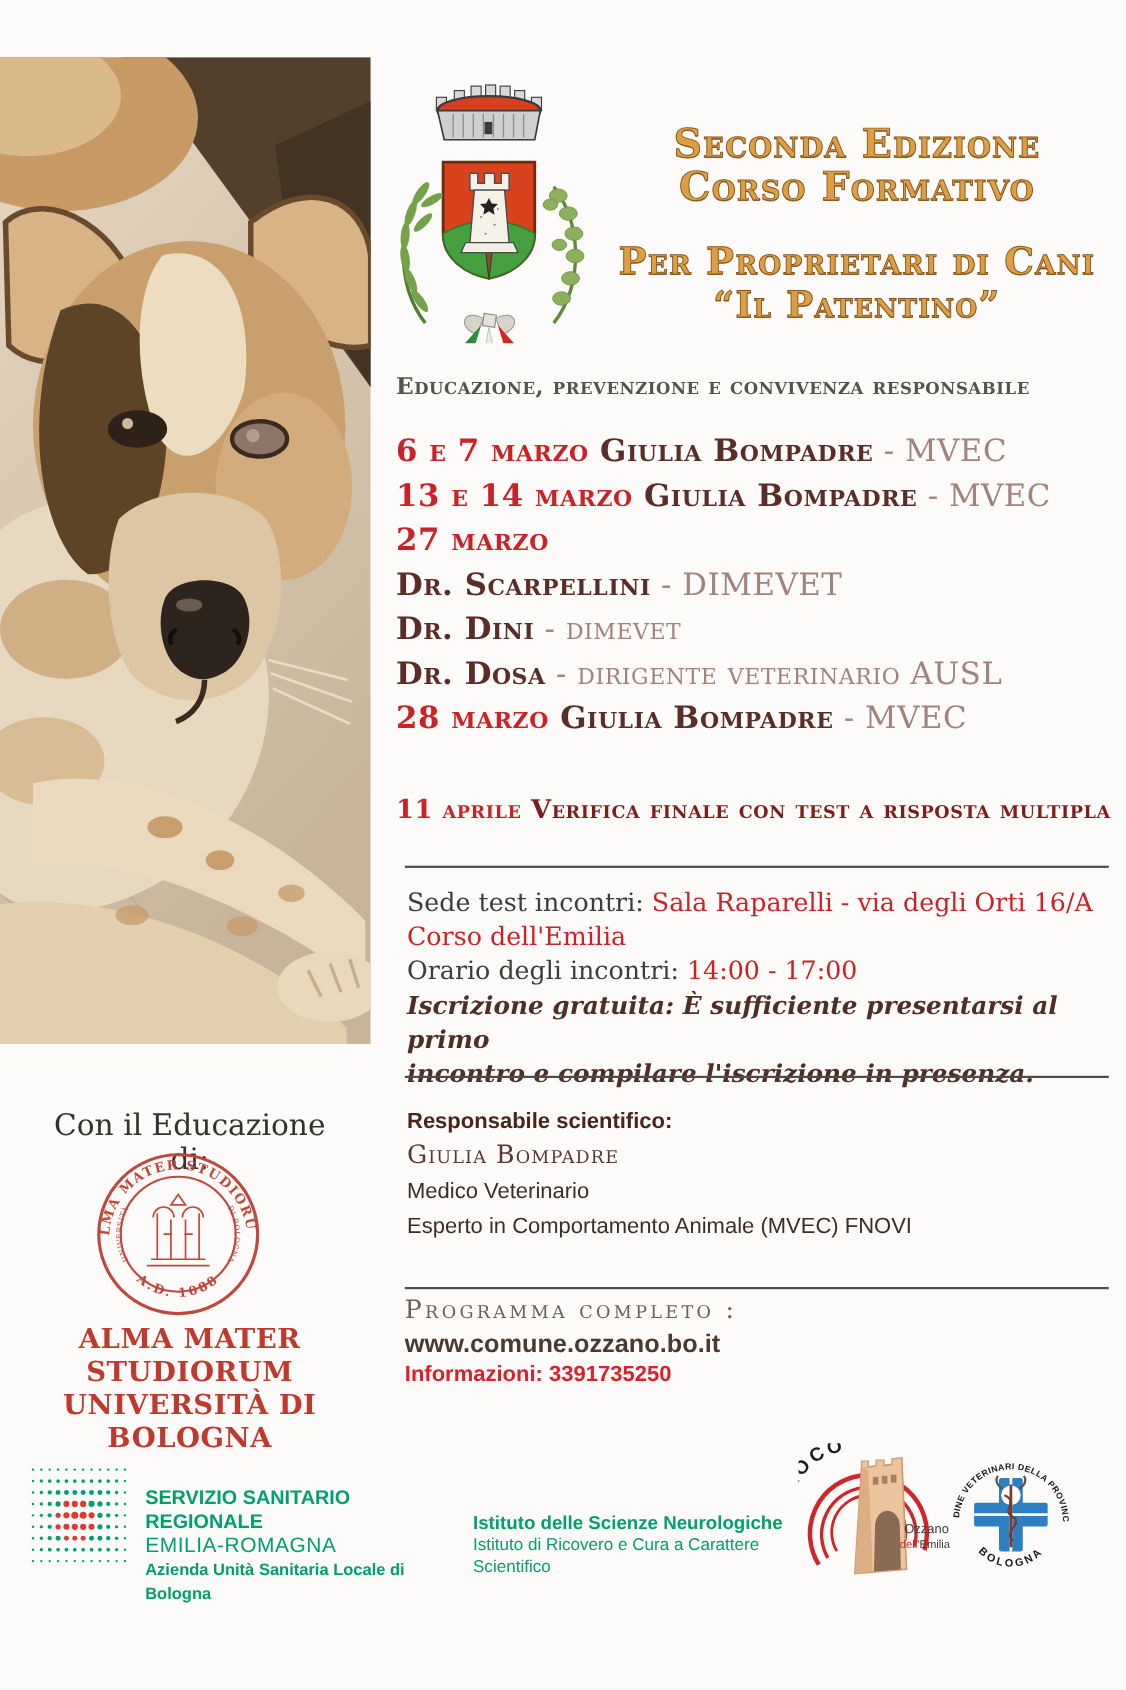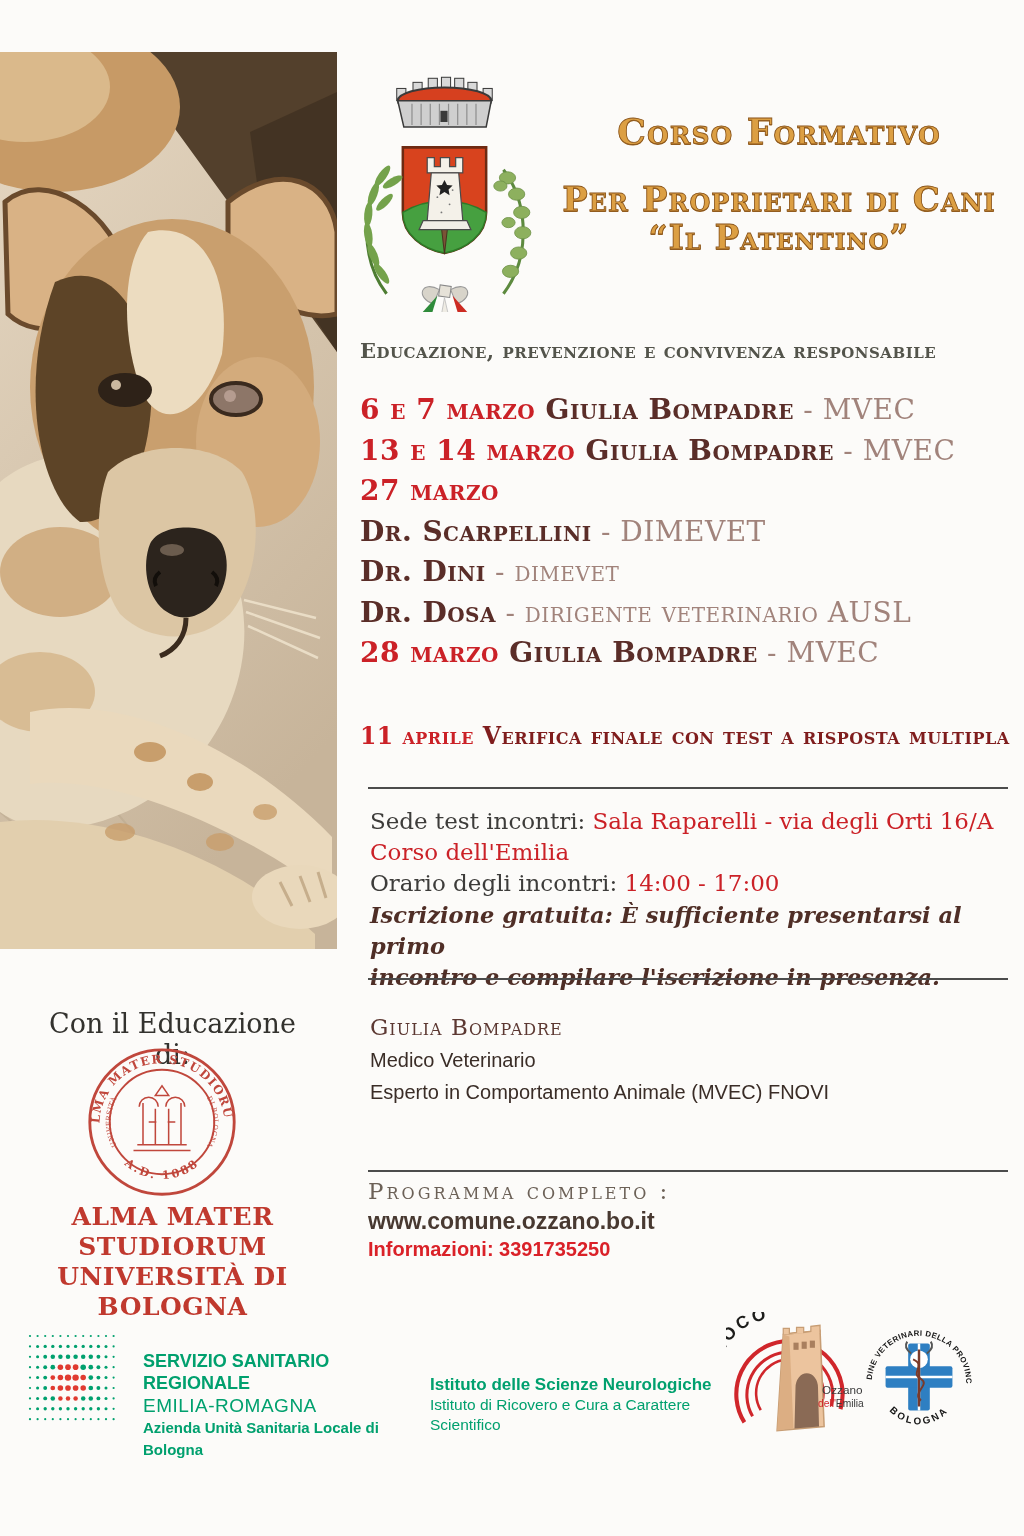--- a/index.html
+++ b/index.html
@@ -50,21 +50,21 @@
   .prog-url{font-family:"Liberation Sans","DejaVu Sans",sans-serif;font-weight:bold;font-size:23px;color:#483931;margin-top:4px;}
   .prog-info{font-family:"Liberation Sans","DejaVu Sans",sans-serif;font-weight:bold;font-size:20px;color:#da2128;margin-top:3px;}
   
   .patro-label{left:30px;top:1008px;width:285px;text-align:center;font-size:27px;color:#33322e;}
   .seal{left:86px;top:1046px;width:152px;height:152px;}
   .alma-text{left:5px;top:1202px;width:335px;text-align:center;color:#c0392e;
     font-weight:bold;font-size:25px;line-height:30px;letter-spacing:0.5px;}
   
   .sans{font-family:"Liberation Sans","DejaVu Sans",sans-serif;}
   .ausl-dots{left:24px;top:1330px;width:96px;height:96px;}
-  .ssr{left:143px;top:1350px;width:290px;color:#00a06e;}
+  .ssr{left:132px;top:1350px;width:290px;color:#00a06e;}
   .ssr-1{font-weight:bold;font-size:18px;line-height:22px;}
   .ssr-2{font-size:19px;line-height:23px;letter-spacing:0.5px;}
   .ssr-3{font-weight:bold;font-size:15px;line-height:22px;}
   .isnb{left:430px;top:1374px;width:310px;color:#00a06e;}
   .isnb-1{font-weight:bold;font-size:17px;line-height:21px;}
   .isnb-2{font-size:15.5px;line-height:20px;}
   .proloco{left:726px;top:1312px;width:138px;height:138px;}
   .ordine{left:860px;top:1314px;width:118px;height:128px;}
 </style>
 </head>
@@ -177,20 +177,21 @@
       <path d="M82 226 C64 216 58 234 76 240 Z" fill="#d8d4ca" stroke="#999" stroke-width="1"></path>
       <path d="M93 226 C111 216 117 234 99 240 Z" fill="#d8d4ca" stroke="#999" stroke-width="1"></path>
       <path d="M80 232 L62 252 L73 255 Z" fill="#2e8b3a"></path>
       <path d="M87 234 L83 256 L92 256 Z" fill="#efece4" stroke="#bbb" stroke-width="0.8"></path>
       <path d="M95 232 L113 252 L102 255 Z" fill="#cc2b22"></path>
       <rect x="82" y="222" width="11" height="11" fill="#e6e2d8" stroke="#888" transform="rotate(8 87 227)"></rect>
     </g>
   </svg>
 
   <div class="abs title-block">
+    <div class="title-line12">Seconda Edizione</div>
     <div class="title-line12">Corso Formativo</div>
     <div class="title-line34">Per Proprietari di Cani</div>
     <div class="title-line12" style="font-size:33px;">“Il Patentino”</div>
   </div>
 
   <div class="abs subtitle">Educazione, prevenzione e convivenza responsabile</div>
 
   <div class="abs schedule">
       <div class="sched-row"><span class="seg date">6 e 7 marzo </span><span class="seg name">Giulia Bompadre</span><span class="seg muted"> - MVEC</span></div>
       <div class="sched-row"><span class="seg date">13 e 14 marzo </span><span class="seg name">Giulia Bompadre</span><span class="seg muted"> - MVEC</span></div>
@@ -212,20 +213,21 @@
     <div><span>Orario degli incontri: </span><span class="red">14:00 - 17:00</span></div>
   </div>
   <div class="abs iscrizione">
     <div>Iscrizione gratuita: È sufficiente presentarsi al primo</div>
     <div>incontro e compilare l'iscrizione in presenza.</div>
   </div>
 
   <div class="abs sep" style="top:978px;"></div>
 
   <div class="abs resp">
+    <div class="resp-label">Responsabile scientifico:</div>
     <div class="resp-name">Giulia Bompadre</div>
     <div class="resp-role">Medico Veterinario</div>
     <div class="resp-role">Esperto in Comportamento Animale (MVEC) FNOVI</div>
   </div>
 
   <div class="abs sep" style="top:1170px;"></div>
 
   <div class="abs prog">
     <div class="prog-label">Programma completo :</div>
     <div class="prog-url">www.comune.ozzano.bo.it</div>

